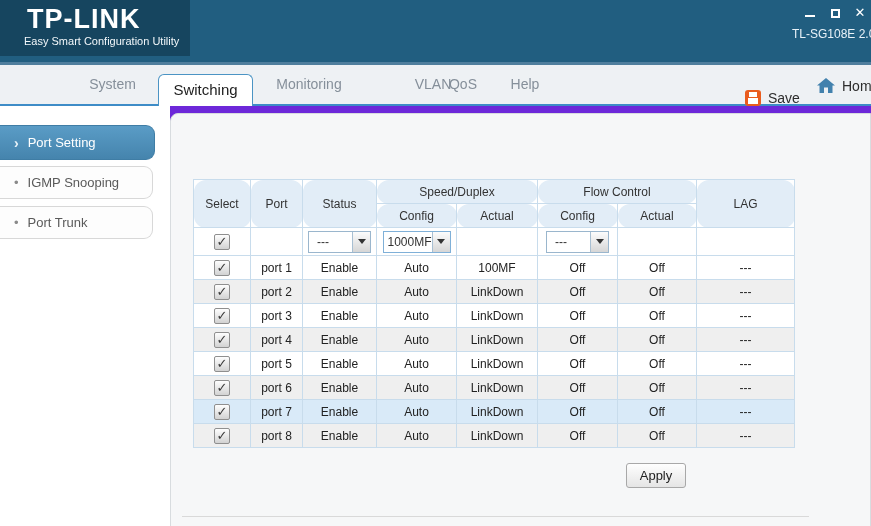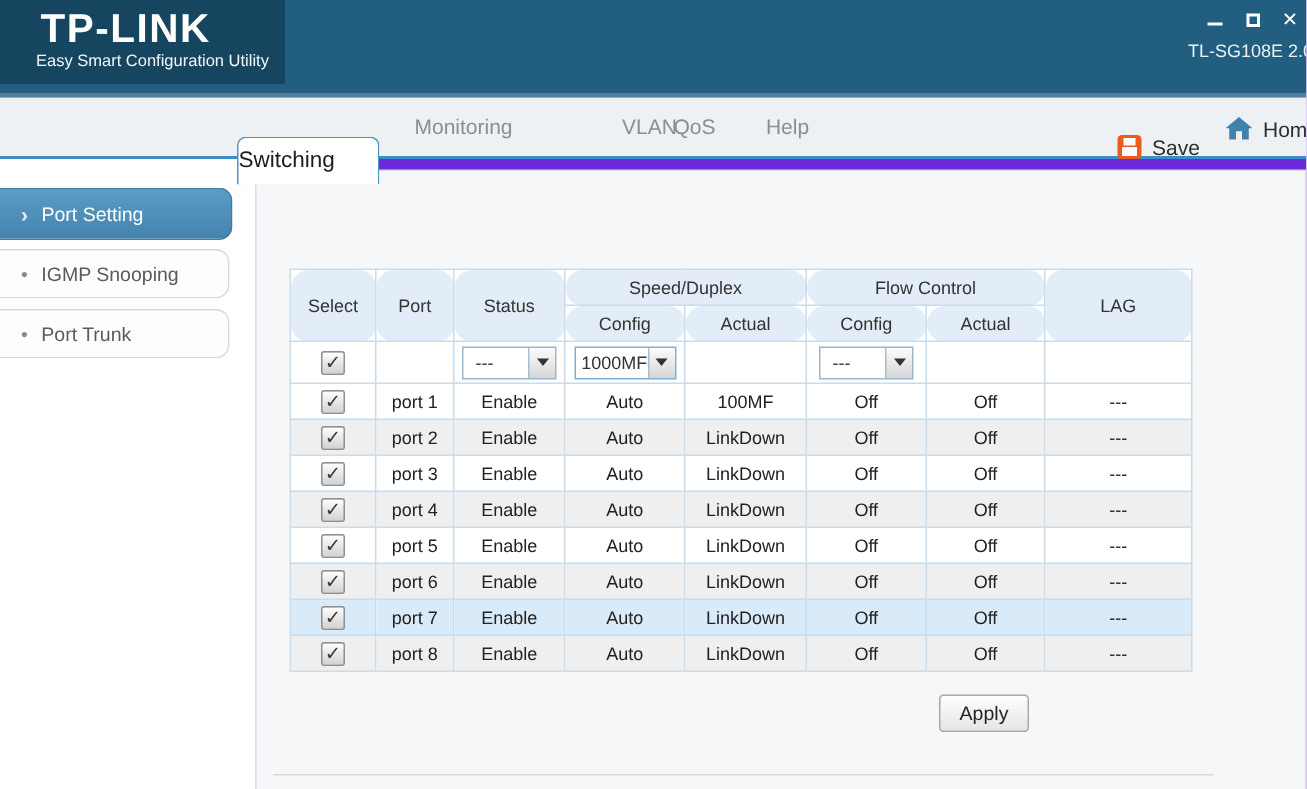--- a/index.html
+++ b/index.html
@@ -16,21 +16,21 @@
   .min-glyph { width:10px; height:2px; background:#fff; margin-top:6px; }
   .max-glyph { width:9px; height:9px; border:2px solid #fff; }
   .close-glyph { color:#fff; font-size:13px; font-weight:bold; line-height:12px; }
   .model-label { position:absolute; left:792px; top:27px; color:#e9f2f8; font-size:12px; white-space:nowrap; }
   .header-strip { position:absolute; left:0; top:62px; width:871px; height:3px; background:#4f7e9d; }
 
   
   .tabbar { position:absolute; left:0; top:65px; width:871px; height:41px; background:#eef1f4; }
   .tabbar-line { position:absolute; left:0; bottom:0; width:100%; height:2px; background:#3e8cc7; z-index:1; }
   .tab { position:absolute; top:0; height:39px; line-height:39px; text-align:center; font-size:14px; color:#858f9a; cursor:pointer; }
-  .tab-active { position:absolute; top:26px; height:32px; line-height:30px; background:#fff; border:1px solid #4b94c4; border-bottom:none; border-radius:6px 6px 0 0; text-align:left; font-size:15px; color:#1d1d1d; z-index:2; cursor:pointer; }
+  .tab-active { position:absolute; top:9px; height:32px; line-height:30px; background:#fff; border:1px solid #4b94c4; border-bottom:none; border-radius:6px 6px 0 0; text-align:center; font-size:15px; color:#1d1d1d; z-index:2; cursor:pointer; }
   .toolbar-item { position:absolute; top:0; height:41px; display:flex; align-items:center; gap:7px; font-size:14px; color:#2d2d2d; cursor:pointer; z-index:2; }
   .save-icon { width:16px; height:16px; background:#e95c1e; border-radius:3px; position:relative; }
   .save-icon::before { content:""; position:absolute; left:4px; top:2px; width:8px; height:5px; background:#fff; }
   .save-icon::after { content:""; position:absolute; left:3px; bottom:2px; width:10px; height:6px; background:#fff; }
 
   
   .sidebar { position:absolute; left:0; top:106px; width:170px; height:420px; background:#fff; }
   .side-item { position:absolute; left:0; width:153px; height:33px; border:1px solid #d8d8d8; border-left:none; border-radius:0 9px 9px 0; background:#fdfdfd; color:#5a5a5a; font-size:13px; display:flex; align-items:center; cursor:pointer; }
   .side-item .marker { margin:0 9px 0 14px; color:#8a8a8a; font-size:13px; }
   .side-item-active { width:155px; height:35px; background:linear-gradient(180deg,#5a9cc6,#4584ad); border:1px solid #3f7da5; border-left:none; color:#fff; }
@@ -86,20 +86,21 @@
       <span class="wc">
           <span class="close-glyph">✕</span>
         </span>
     </div>
     <div class="model-label">TL-SG108E 2.0</div>
   </div>
   <div class="header-strip"></div>
 
   <div class="tabbar">
     <div class="tabbar-line"></div>
+    <div class="tab" style="left:80px; width:65px;">System</div>
     <div class="tab-active" style="left:158px; width:95px;">Switching</div>
     <div class="tab" style="left:263px; width:92px;">Monitoring</div>
     <div class="tab" style="left:371px; width:52px;margin-left:36px;">VLAN</div>
     <div class="tab" style="left:441px; width:44px;">QoS</div>
     <div class="tab" style="left:503px; width:44px;">Help</div>
     <div class="toolbar-item" style="left:745px;align-items:flex-end;">
       <span class="save-icon"></span>
       <span>Save</span>
     </div>
     <div class="toolbar-item" style="left:817px;">

